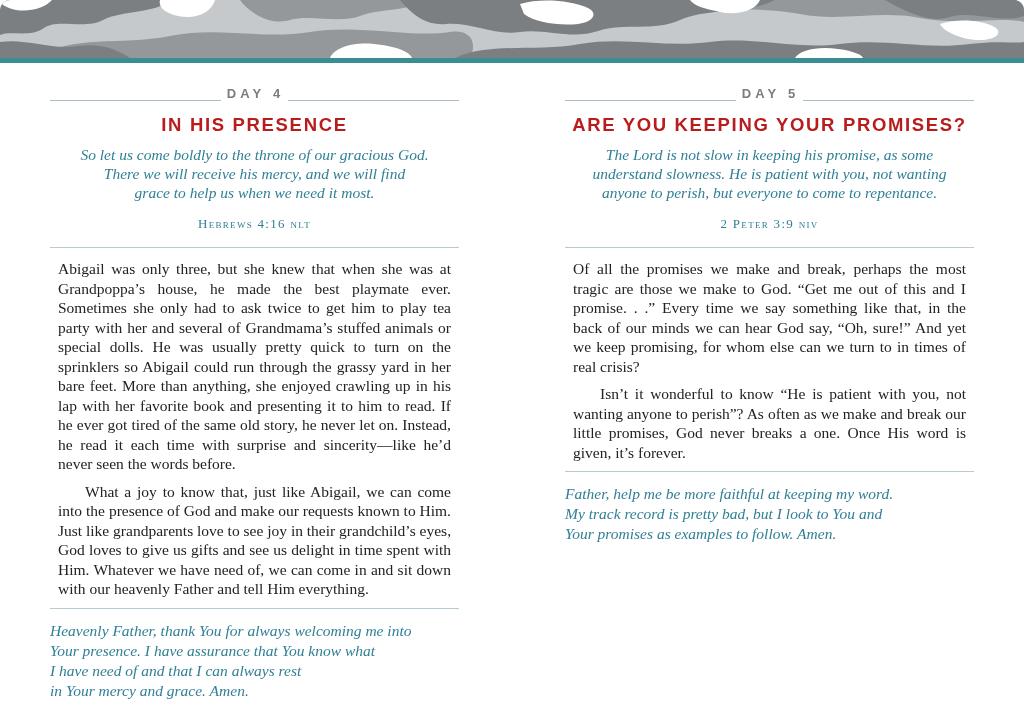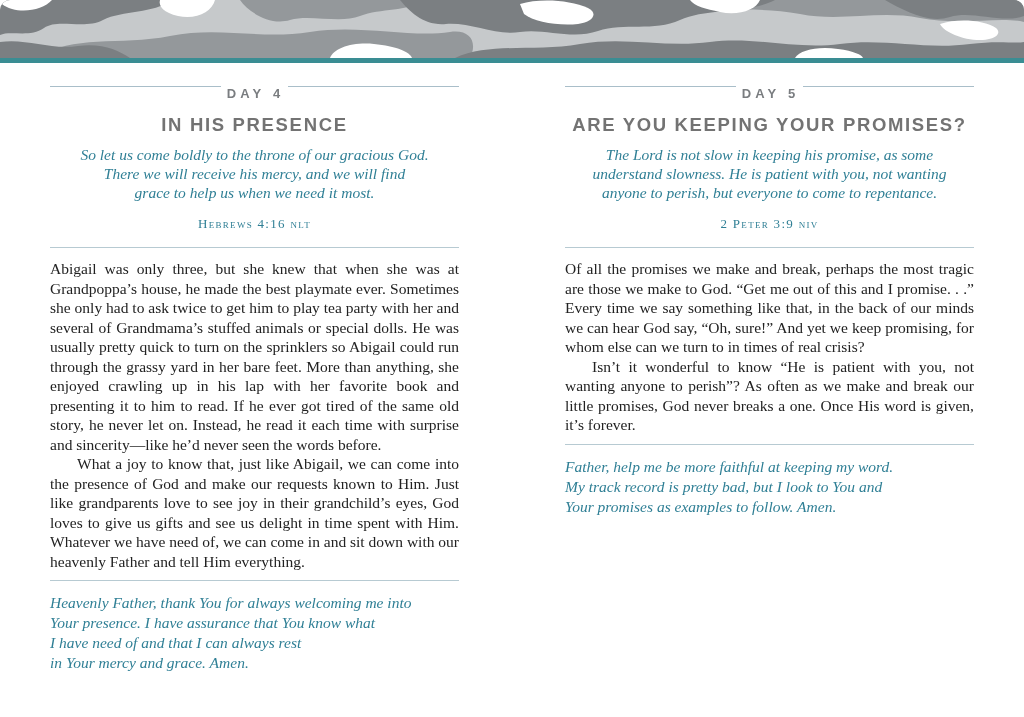--- a/index.html
+++ b/index.html
@@ -8,43 +8,43 @@
     width:1024px;height:717px;background:#ffffff;position:relative;
     border-radius:10px 10px 0 0;overflow:hidden;
     font-family:"Liberation Serif", serif;
   }
   .camo{height:58px;overflow:hidden;}
   .camo svg{display:block;width:100%;height:58px;}
   .teal-bar{height:5px;background:#3a8d93;}
   .spread{display:flex;justify-content:space-between;padding:23px 50px 0 50px;}
   .page{width:409px;}
 
-  .day-row{display:flex;align-items:flex-start;gap:4px;}
+  .day-row{display:flex;align-items:flex-end;gap:4px;}
   .day-rule{flex:1;height:1px;background:#a9bec9;}
   .day-label{
     font-family:"Liberation Sans", sans-serif;font-weight:bold;
     font-size:13px;letter-spacing:.32em;color:#7a7d80;padding-left:.15em;
   }
   .title{
     margin:13px 0 0;text-align:center;white-space:nowrap;
     font-family:"Liberation Sans", sans-serif;font-weight:bold;
-    font-size:18.5px;letter-spacing:.09em;color:#737373;
+    font-size:18.5px;letter-spacing:.09em;color:#b91c1c;
   }
   .scripture{
     margin-top:9px;text-align:center;font-style:italic;
     color:#2f7f95;font-size:15.5px;line-height:19px;
   }
   .reference{
     margin-top:12px;font-style:normal;font-variant:small-caps;
     letter-spacing:.1em;font-size:13px;color:#2f7f95;
   }
   .rule{height:1px;background:#b7cad2;margin-top:14px;}
   .rule-bottom{margin-top:9px;}
   .body{margin-top:11px;font-size:15.5px;line-height:19.5px;color:#222222;}
-  .body p{margin:0;text-align:justify;}
+  .body p{margin:8px;text-align:justify;}
   .body p + p{text-indent:27px;}
   .prayer{
     margin-top:12px;text-align:left;font-style:italic;
     color:#2f7f95;font-size:15.5px;line-height:20px;
   }
 </style>
 </head>
 <body>
 
 <div class="sheet">

